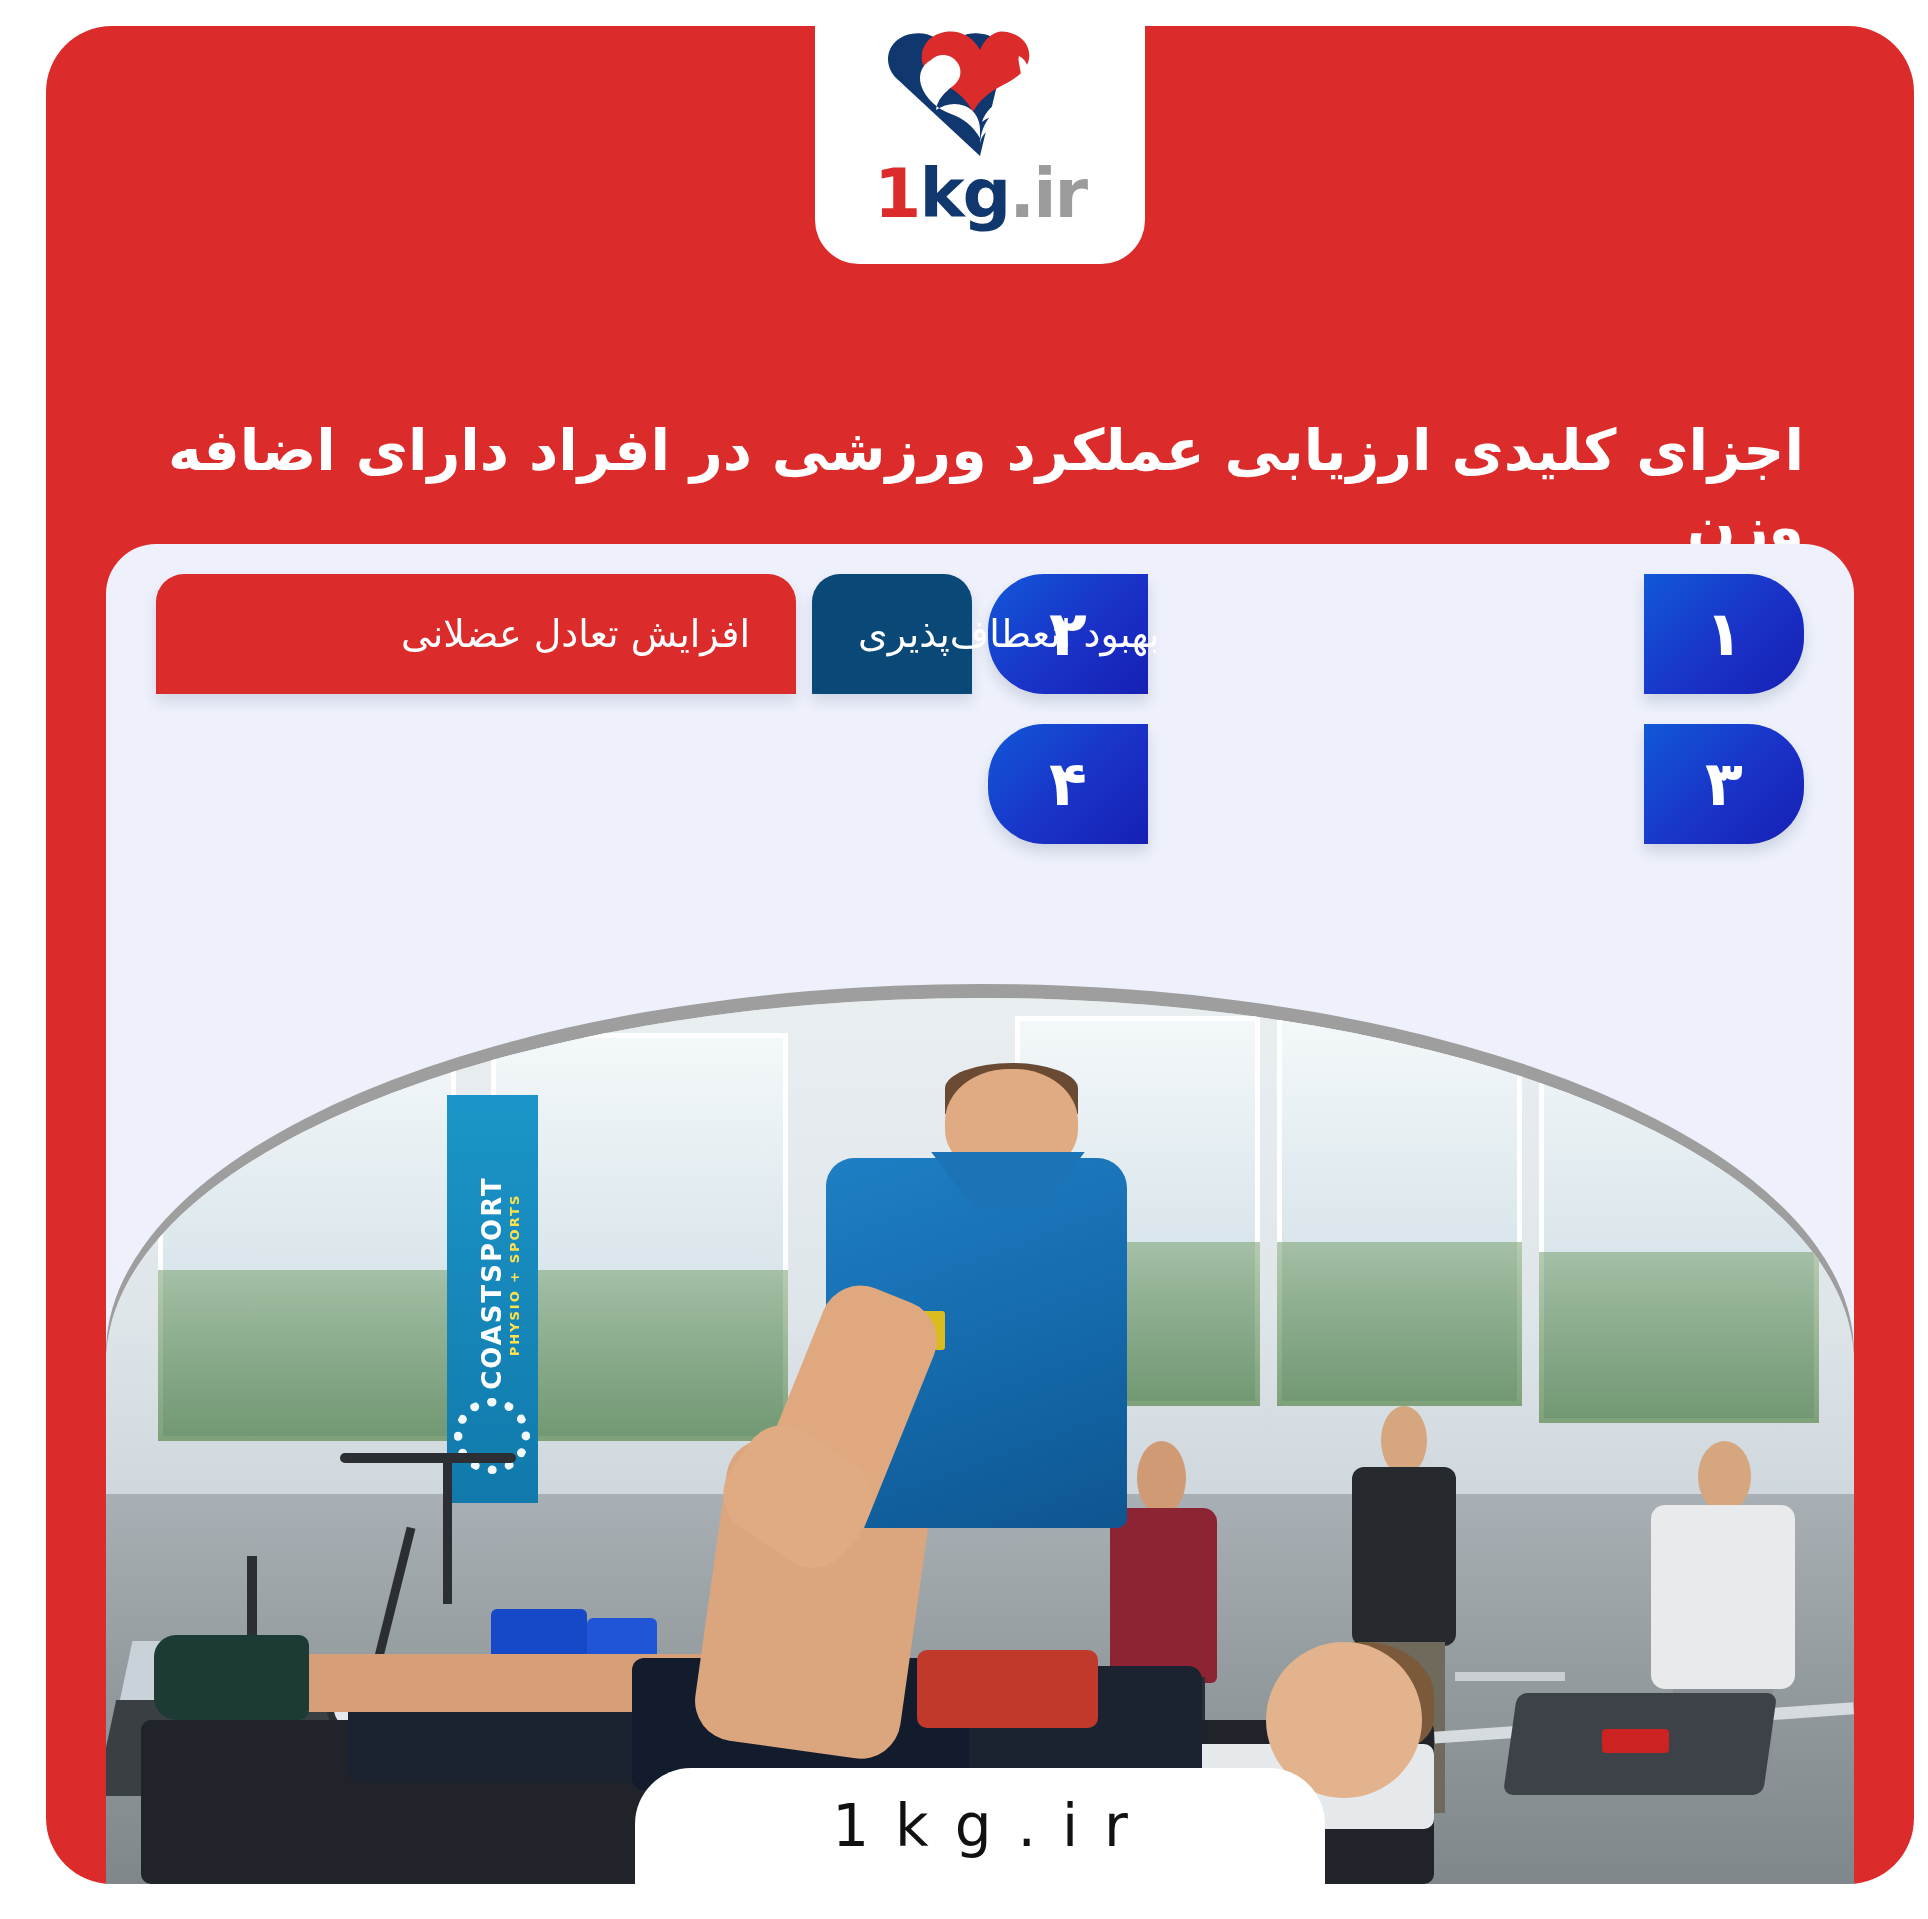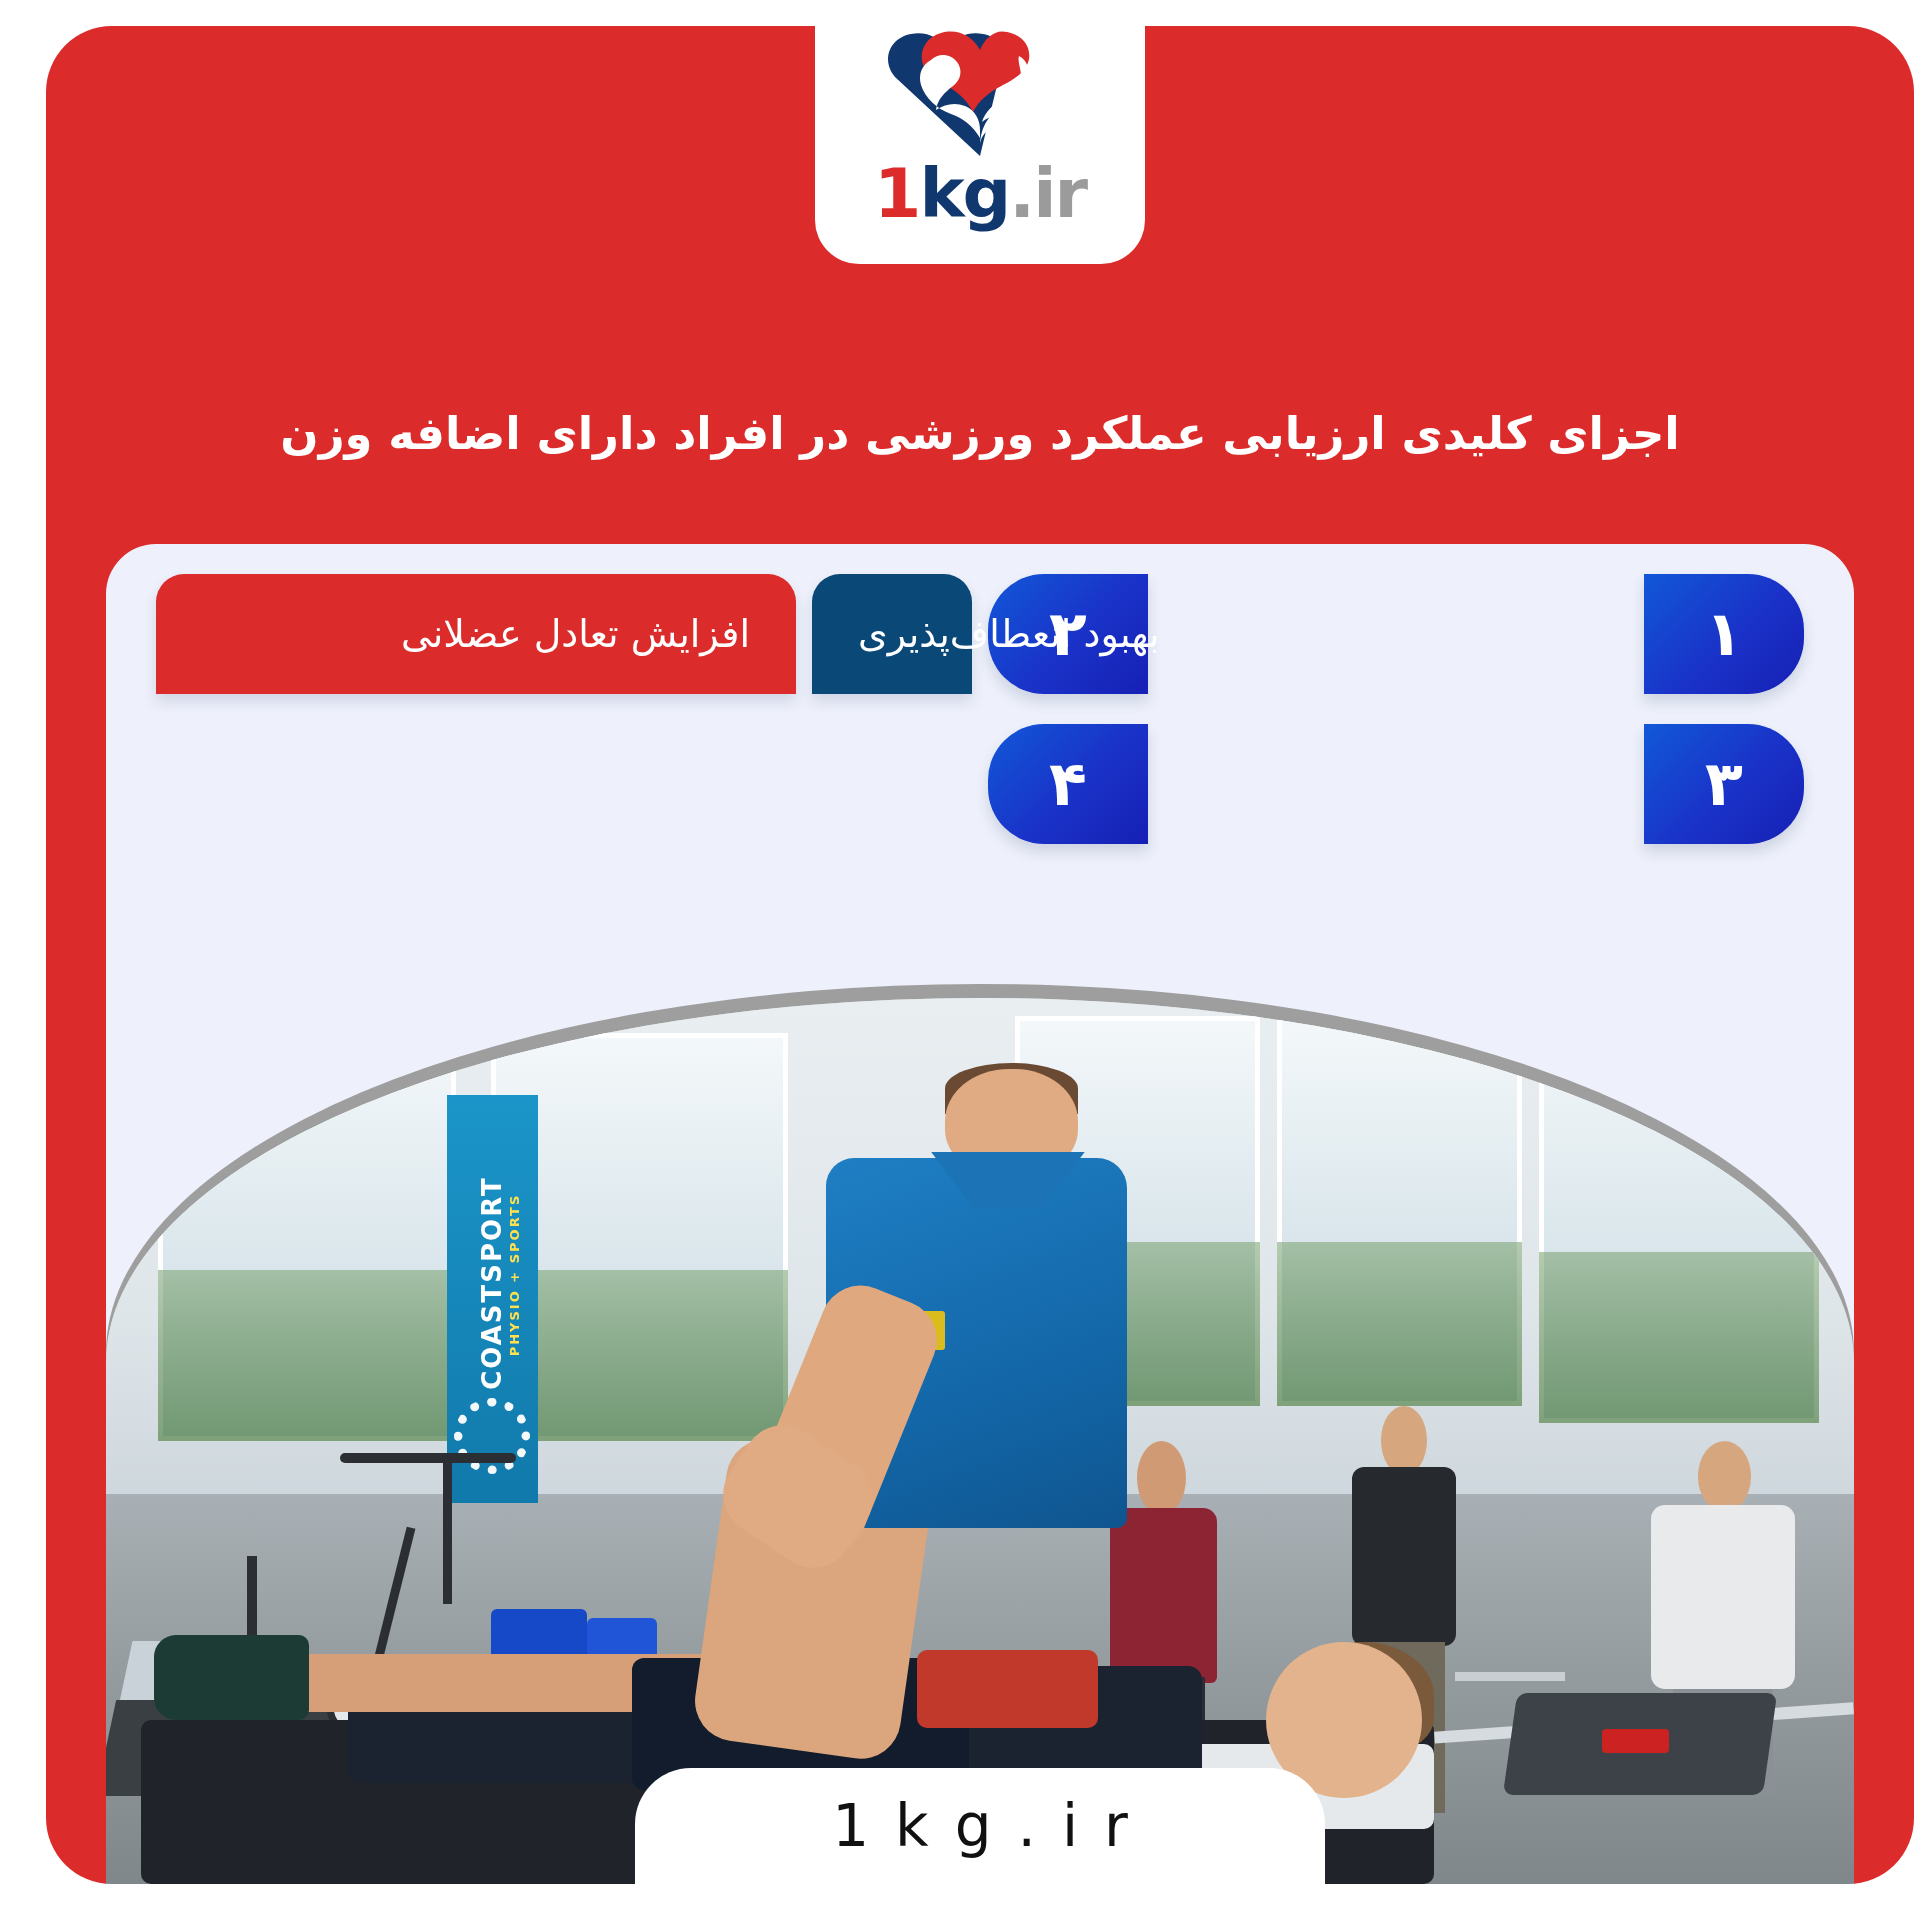--- a/index.html
+++ b/index.html
@@ -52,23 +52,22 @@
   .lw-1{color:#DC2B2B;}
   .lw-kg{color:#10386E;}
   .lw-dot{color:#9b9b9b;}
   .lw-ir{color:#9b9b9b;}
 
   
   #title{
     position:absolute;
     left:0; right:0;
     top:348px;
-    text-align:center;
     color:#ffffff;
-    font-size:45px;
+    font-size:57px;
     font-weight:bold;
     line-height:1.35;
     padding:0 110px;
     box-sizing:border-box;
     direction:rtl;
     letter-spacing:0px;
   }
 
   
   #card{

